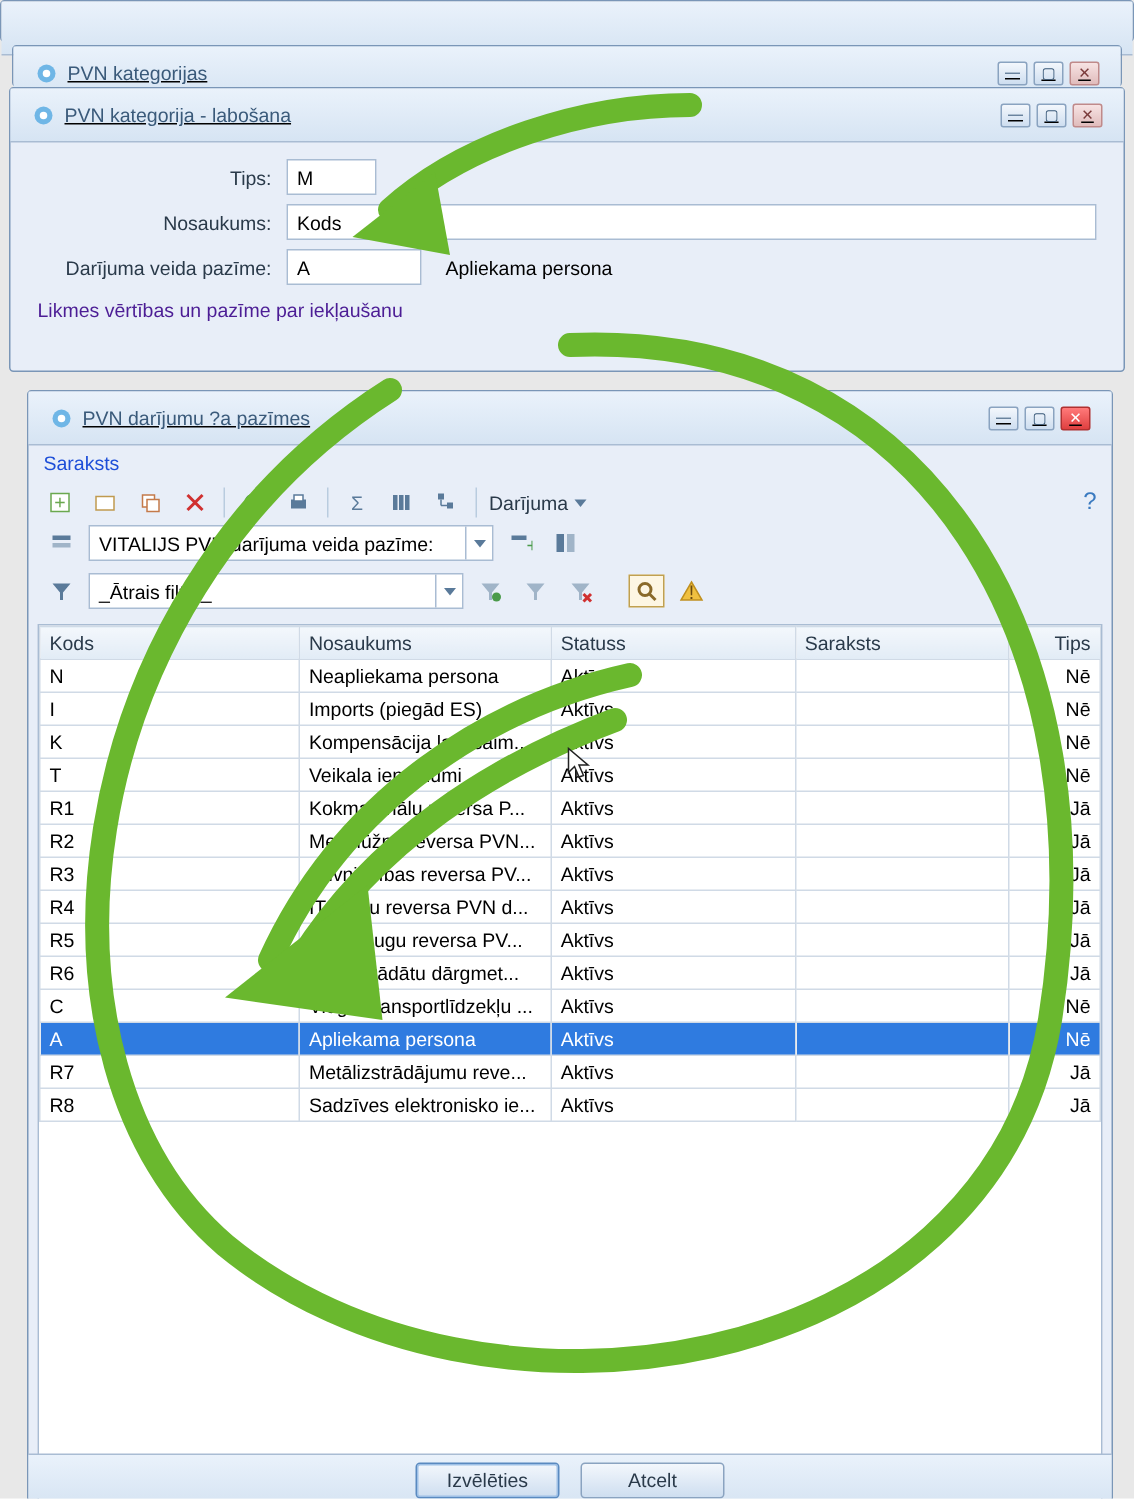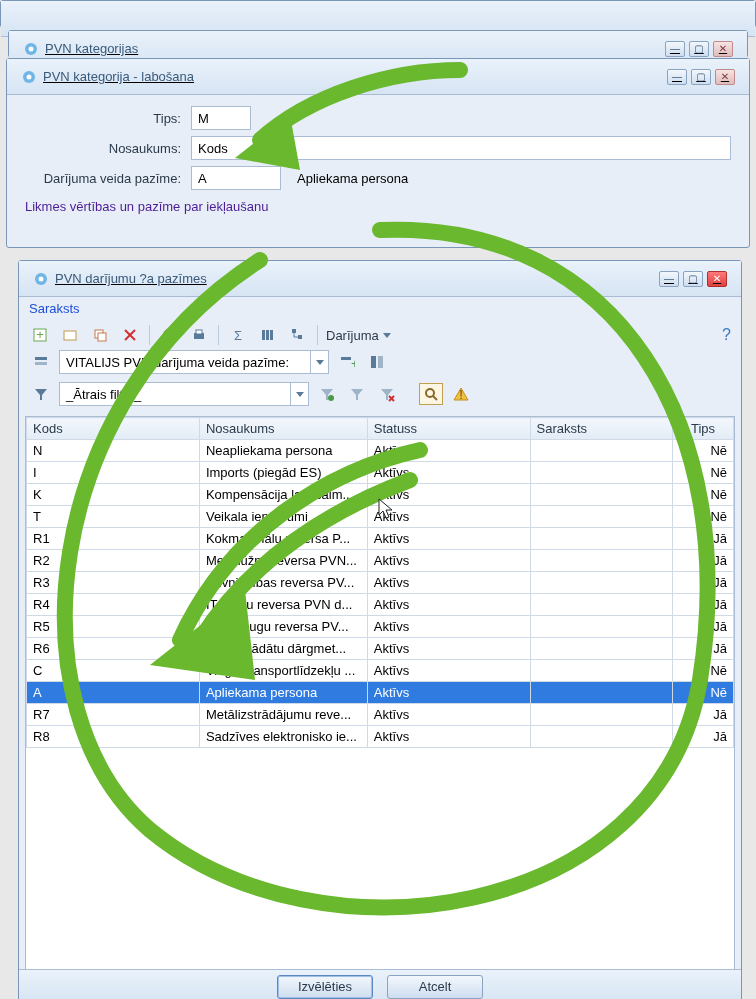--- a/index.html
+++ b/index.html
@@ -316,21 +316,21 @@
           <col style="width:160px">
           <col style="width:140px">
           <col style="width:60px">
       </colgroup>
       <thead>
         <tr>
           <th>Kods</th>
           <th>Nosaukums</th>
           <th>Statuss</th>
           <th>Saraksts</th>
-          <th style="text-align:center">Tips</th>
+          <th style="text-align:right">Tips</th>
         </tr>
       </thead>
       <tbody id="grid-body">
           <tr>
             <td>N</td>
             <td>Neapliekama persona</td>
             <td>Aktīvs</td>
             <td></td>
             <td style="text-align: right;">Nē</td>
           </tr>

